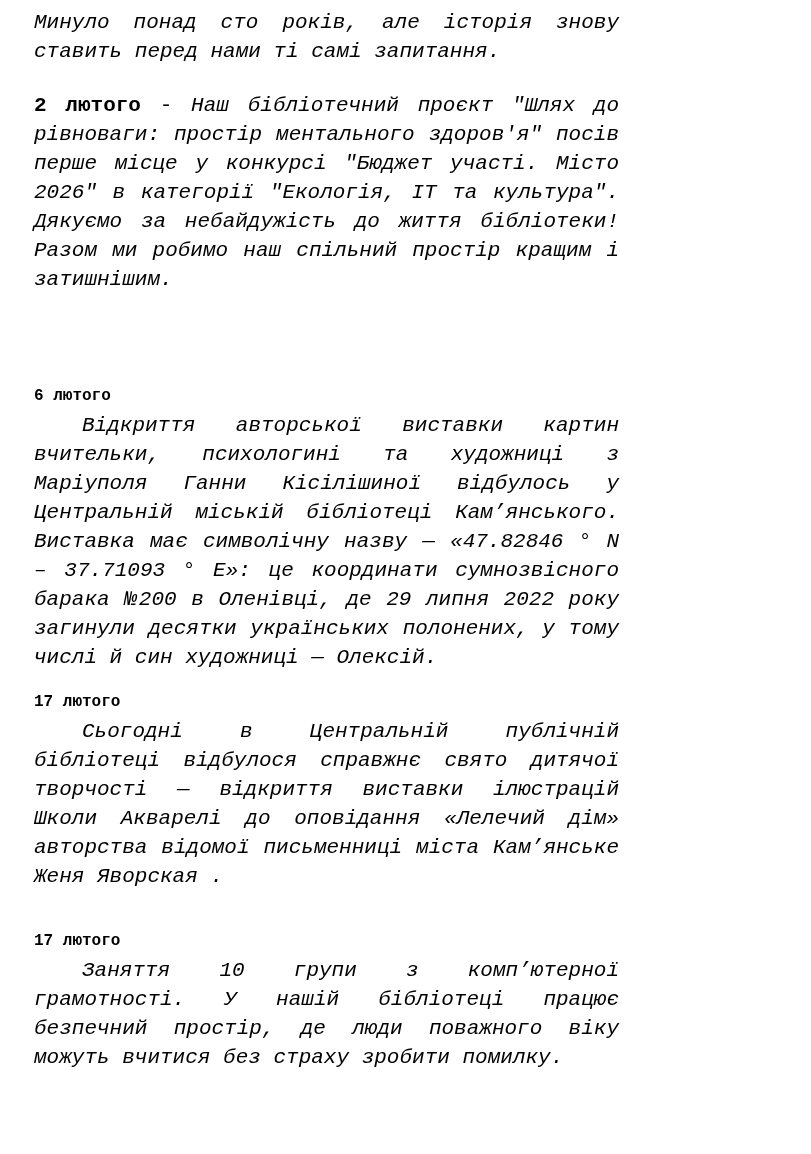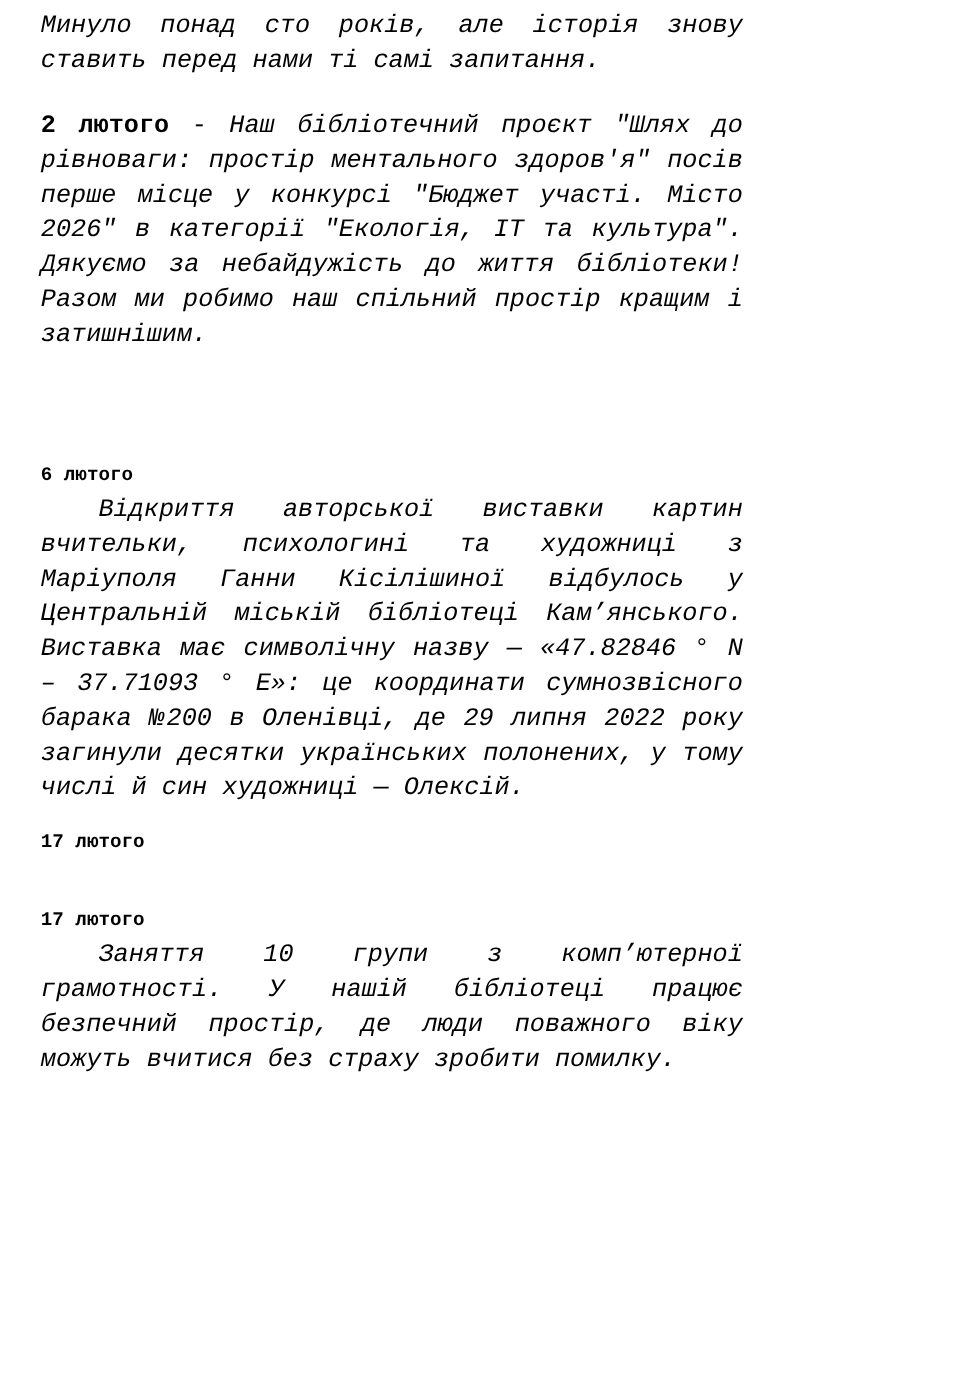--- a/index.html
+++ b/index.html
@@ -58,17 +58,18 @@
 <div class="page">
 
   <p class="body-text">Минуло понад сто років, але історія знову ставить перед нами ті самі запитання.</p>
 
   <p class="body-text m-feb3"><span class="lead-date">2 лютого</span><span class="lead-sep"> - </span><span>Наш бібліотечний  проєкт "Шлях до рівноваги: простір ментального здоров'я"  посів перше місце у конкурсі "Бюджет участі. Місто 2026" в категорії "Екологія, ІТ та культура". Дякуємо за небайдужість до життя бібліотеки! Разом ми робимо наш спільний простір кращим і затишнішим.</span></p>
 
   <h2 class="entry-date m-feb6h">6 лютого</h2>
   <p class="body-text indent">Відкриття авторської виставки картин вчительки, психологині та художниці з Маріуполя Ганни Кісілішиної відбулось у Центральній міській бібліотеці Кам’янського. Виставка має символічну назву — «47.82846 ° N – 37.71093 ° E»: це координати сумнозвісного барака №200 в Оленівці, де 29 липня 2022 року загинули десятки українських полонених, у тому числі й син художниці — Олексій.</p>
 
   <h2 class="entry-date m-feb14h">17 лютого</h2>
+  <p class="body-text indent">Сьогодні в Центральній публічній бібліотеці відбулося справжнє свято дитячої творчості — відкриття виставки ілюстрацій Школи Акварелі до оповідання «Лелечий дім» авторства відомої письменниці міста Кам’янське Женя Яворская .</p>
 
   <h2 class="entry-date m-feb17h">17 лютого</h2>
   <p class="body-text indent">Заняття 10 групи з комп’ютерної грамотності. У нашій бібліотеці працює безпечний простір, де люди поважного віку можуть вчитися без страху зробити помилку.</p>
 
 </div>
 
 </body></html>

